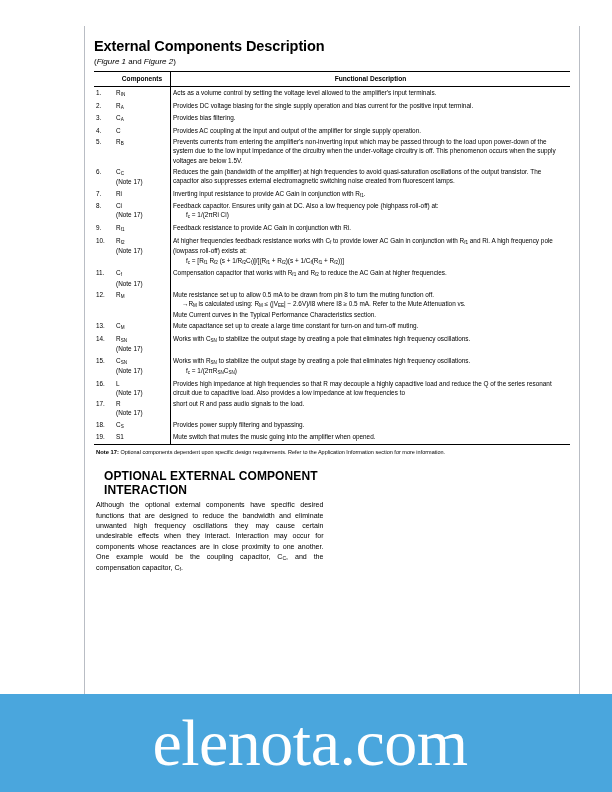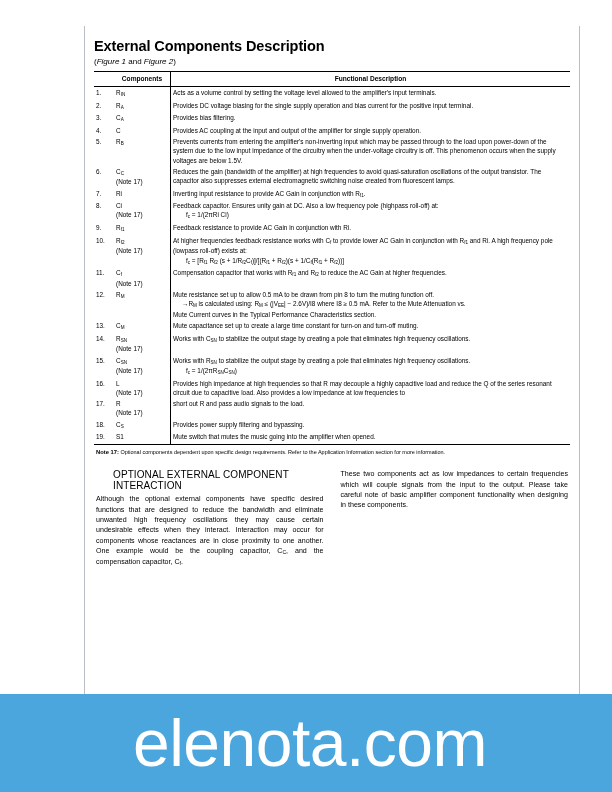--- a/index.html
+++ b/index.html
@@ -95,23 +95,23 @@
 
   
   .cols {
     display: flex;
     gap: 17px;
     margin-top: 12px;
     padding: 0 2px;
   }
   .col { width: 50%; }
   h2.sec {
-    font-size: 10px;
-    font-weight: normal;
-    margin: 0 0 3px 17px;
+    font-size: 12px;
+    font-weight: bold;
+    margin: 0 0 3px 8px;
     letter-spacing: 0.1px;
   }
   p.body {
     font-size: 7.1px;
     line-height: 1.48;
     margin: 0 0 5px 0;
     text-align: justify;
   }
   p.body:last-child { margin-bottom: 0; }
 
@@ -138,21 +138,21 @@
     position: absolute;
     left: 0;
     top: 694px;
     width: 612px;
     height: 98px;
     display: flex;
     align-items: center;
     justify-content: center;
     color: #ffffff;
     font-size: 66px;
-    font-family: Liberation Sans, sans-serif;
+    font-family: Liberation Serif, serif;
     letter-spacing: -0.5px;
     padding-left: 8px;
     box-sizing: border-box;
   }
 </style>
 </head>
 <body>
 
 <div class="page">
 
@@ -277,21 +277,20 @@
         <b>Note 17:</b>
         <span>Optional components dependent upon specific design requirements. Refer to the Application Information section for more information.</span>
       </div>
 
       <div class="cols">
         <div class="col">
           <h2 class="sec">OPTIONAL EXTERNAL COMPONENT INTERACTION</h2>
           <p class="body" id="p-left">Although the optional external components have specific desired functions that are designed to reduce the bandwidth and eliminate unwanted high frequency oscillations they may cause certain undesirable effects when they interact. Interaction may occur for components whose reactances are in close proximity to one another. One example would be the coupling capacitor, C<sub>C</sub>, and the compensation capacitor, C<sub>f</sub>.</p>
         </div>
         <div class="col">
-          <p class="body" id="p-right-1">These two components act as low impedances to certain frequencies which will couple signals from the input to the output. Please take careful note of basic amplifier component functionality when designing in these components.</p>
         </div>
       </div>
 
     </div>
   </div>
 
   <div class="page-foot">www.national.com</div>
 
   <div class="banner"></div>
   <div class="banner-text">elenota.com</div>

